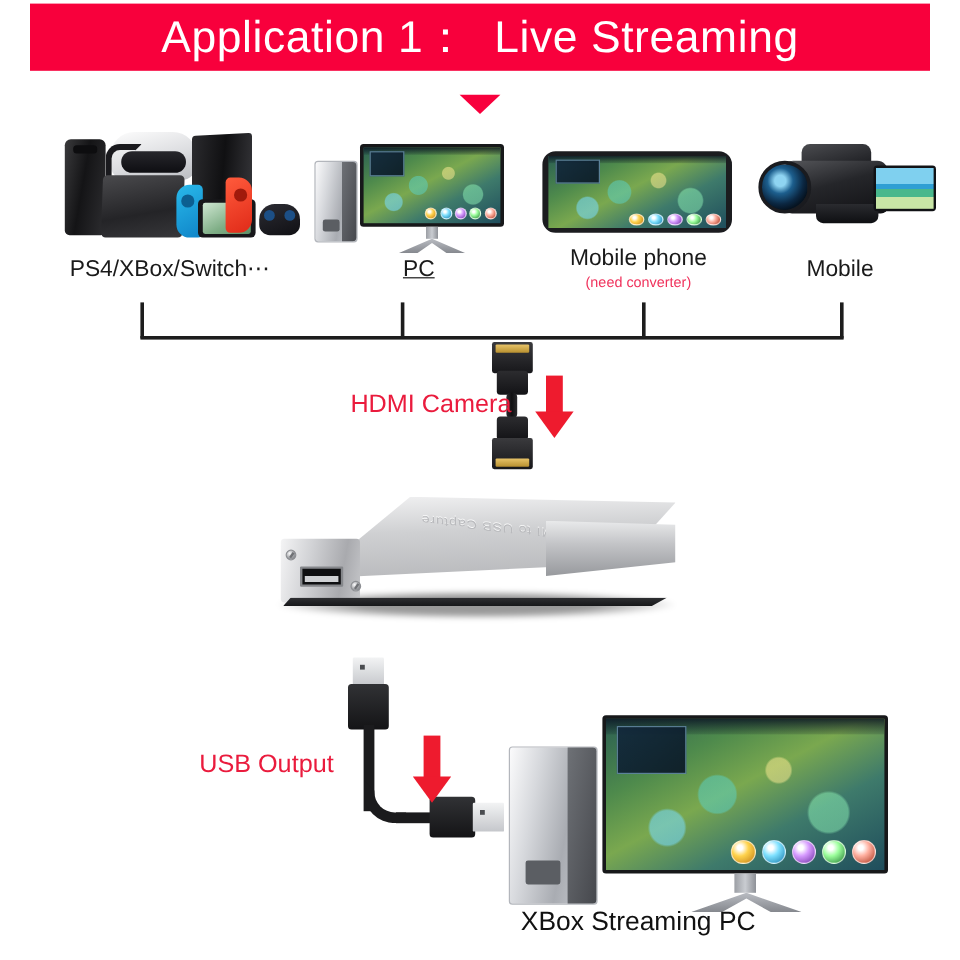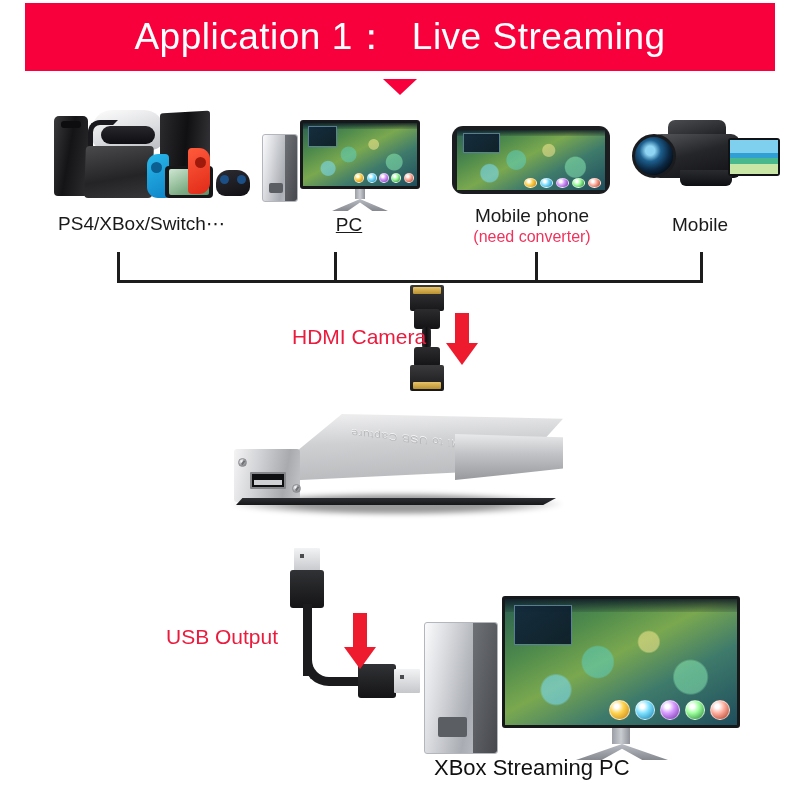--- a/index.html
+++ b/index.html
@@ -17,21 +17,21 @@
     background: #ffffff;
     overflow: hidden;
   }
 
   
   .banner {
     position: absolute;
     left: 25px;
     top: 3px;
     width: 750px;
-    height: 68px;
+    height: 56px;
     background: #f8003c;
   }
   .banner-title {
     position: absolute;
     inset: 0;
     display: flex;
     align-items: center;
     justify-content: center;
     color: #ffffff;
     font-size: 37px;
@@ -59,21 +59,21 @@
     position: absolute;
     text-align: center;
     color: #1a1a1a;
     font-size: 19px;
     white-space: nowrap;
   }
   .device-sublabel {
     position: absolute;
     text-align: center;
     color: #f0325c;
-    font-size: 16px;
+    font-size: 12px;
     white-space: nowrap;
   }
 
   
   .art { position: absolute; }
 
   
   .con-xbox {
     left: 14px; top: 8px; width: 34px; height: 80px;
     background: linear-gradient(100deg,#3a3a3c 0%,#141416 45%,#2e2e31 100%);

